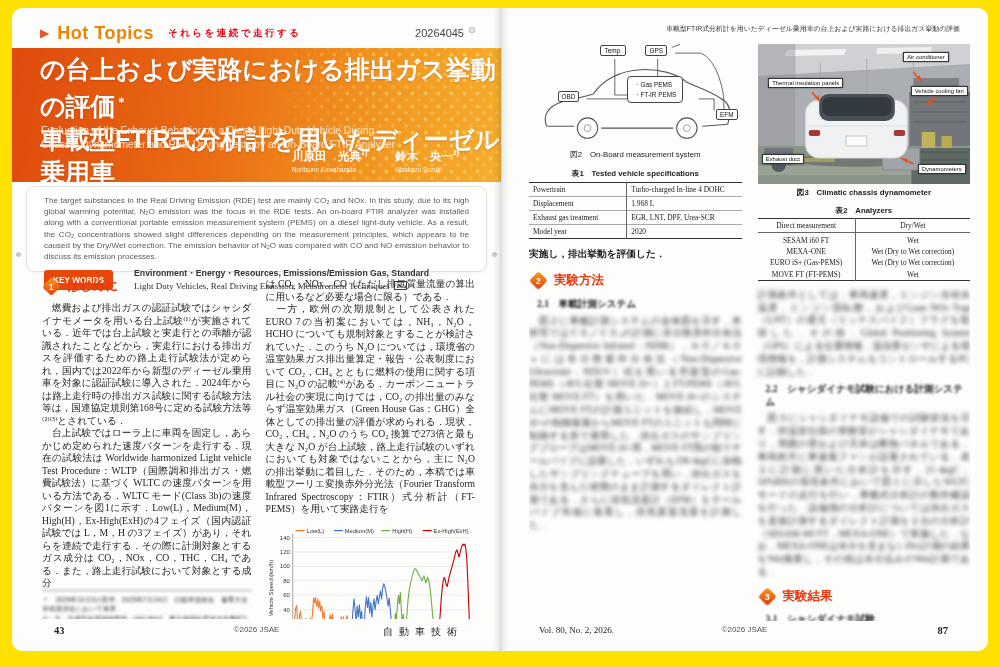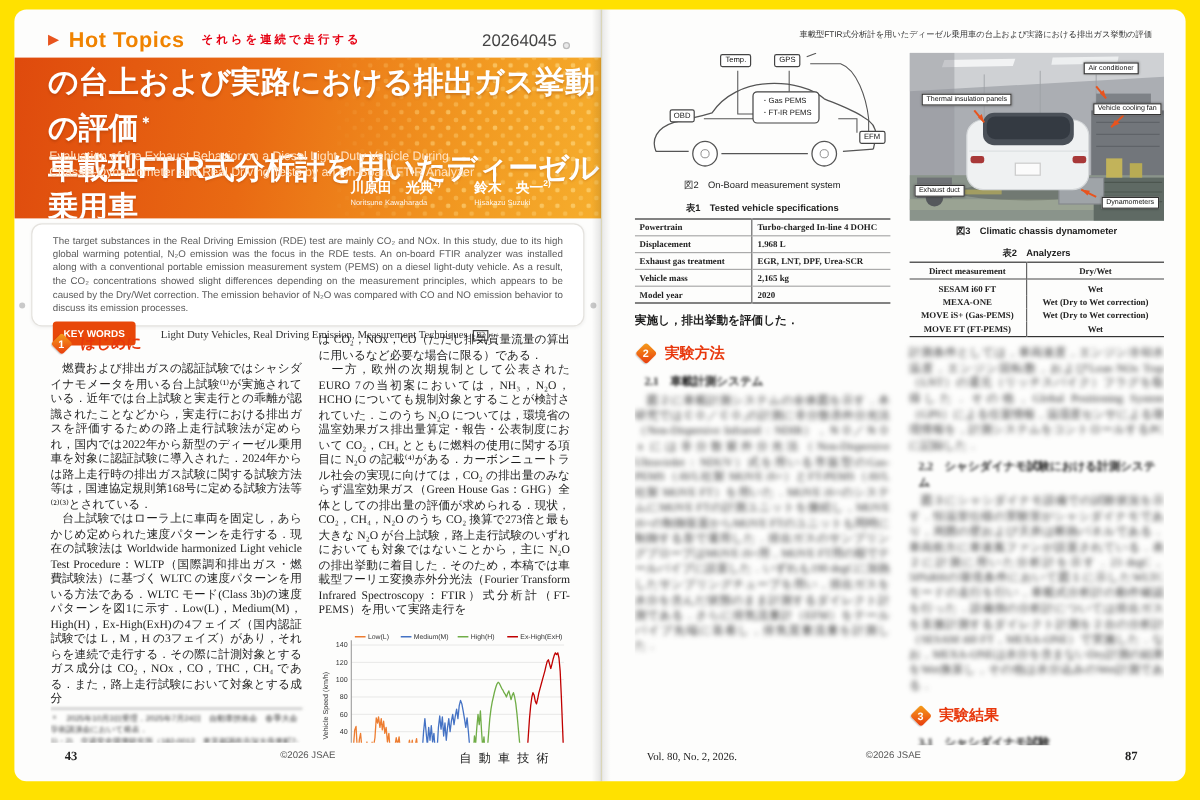--- a/index.html
+++ b/index.html
@@ -9,21 +9,21 @@
   .page-left{left:12px;width:489px;border-radius:10px 0 0 10px;}
   .page-right{left:501px;width:487px;border-radius:0 10px 10px 0;}
   .seam{position:absolute;top:8px;left:493px;width:16px;height:643px;z-index:6;pointer-events:none;
         background:linear-gradient(to right,rgba(0,0,0,0),rgba(0,0,0,.08) 40%,rgba(0,0,0,.15) 50%,rgba(0,0,0,.07) 60%,rgba(0,0,0,0));}
 
   
   .masthead{position:absolute;top:13px;left:28px;right:26px;height:24px;display:flex;align-items:center;}
   .tri{color:#E8541E;font-size:12px;margin-right:8px;}
   .logo{color:#F08300;font-weight:bold;font-size:18px;letter-spacing:.5px;}
   .tagline{color:#E60012;font-weight:bold;font-size:9.5px;margin-left:14px;letter-spacing:2.5px;}
-  .artno{margin-left:auto;font-size:14px;color:#444;display:flex;align-items:flex-end;gap:5px;}
+  .artno{margin-left:auto;font-size:11px;color:#444;display:flex;align-items:flex-start;gap:5px;}
   .ring{width:6px;height:6px;border-radius:50%;background:#E9E9E9;box-shadow:inset 0 0 0 1px #bbb;}
 
   
   .hero{position:absolute;top:40px;left:0;right:0;height:134px;overflow:hidden;
         background:linear-gradient(100deg,#DF4A0D 0%,#E96A13 40%,#F29B22 78%,#F6AE2D 100%);}
   .hero-dots{position:absolute;top:0;bottom:0;right:0;width:46%;
         background-image:radial-gradient(rgba(255,222,140,.55) 1.7px,rgba(255,222,140,0) 2.2px),
                          radial-gradient(rgba(255,222,140,.35) 1.7px,rgba(255,222,140,0) 2.2px);
         background-size:13px 13px;background-position:0 0,6.5px 6.5px;
         -webkit-mask-image:linear-gradient(to left,#000 55%,transparent);
@@ -66,21 +66,21 @@
         white-space:pre-line;filter:blur(1.4px);}
   .blurp{font-family:"Liberation Serif","DejaVu Serif",serif;font-size:9.6px;line-height:12.8px;color:#2a2a2a;
         text-align:justify;filter:blur(2.1px);}
   .blursub{font-family:"Liberation Serif","DejaVu Serif",serif;font-weight:bold;font-size:9.6px;color:#222;filter:blur(1.3px);}
 
   
   .fig-cap{font-size:7.8px;color:#222;text-align:center;}
   .tbl-title{font-weight:bold;font-size:7.8px;color:#222;text-align:center;}
   table.spec{width:100%;border-collapse:collapse;font-family:"Liberation Serif","DejaVu Serif",serif;
         font-size:7.4px;color:#222;border-top:1.3px solid #333;border-bottom:1.3px solid #333;}
-  table.spec td,table.spec th{border-top:.6px solid #aaa;padding:2px 4px;font-weight:bold;}
+  table.spec td,table.spec th{border-top:.6px solid #aaa;padding:2px 4px;font-weight:normal;}
   table.spec tr:first-child td,table.spec tr:first-child th{border-top:none;}
   table.spec .c1{border-right:.8px solid #666;width:46%;}
   table.t1 .c1{text-align:left;} table.t1 .c2{text-align:left;}
   table.t2 td,table.t2 th{text-align:center;}
   table.t2 thead th{border-bottom:.8px solid #666;}
   table.t2 tbody td{border-top:none;padding:1.2px 3px;}
   table.t2 tbody tr:first-child td{padding-top:2.5px;}
 
   .figwrap{position:relative;}
   .dlabel{position:absolute;background:#fff;border:1px solid #444;font-size:6.4px;color:#111;
@@ -139,20 +139,21 @@
           <div class="a-roman">Hisakazu Suzuki</div>
         </div>
       </div>
     </div>
 
     <div class="abs-card">
       <div class="abs-text">The target substances in the Real Driving Emission (RDE) test are mainly CO₂ and NOx. In this study, due to its high global warming potential, N₂O emission was the focus in the RDE tests. An on-board FTIR analyzer was installed along with a conventional portable emission measurement system (PEMS) on a diesel light-duty vehicle. As a result, the CO₂ concentrations showed slight differences depending on the measurement principles, which appears to be caused by the Dry/Wet correction. The emission behavior of N₂O was compared with CO and NO emission behavior to discuss its emission processes.</div>
       <div class="kw-row">
         <span class="kw-badge">KEY WORDS</span>
         <span>
+          <div class="kw-line1">Environment・Energy・Resources, Emissions/Emission Gas, Standard</div>
           <div class="kw-line2"><span>Light Duty Vehicles, Real Driving Emission, Measurement Techniques</span><span class="kw-code">B2</span></div>
         </span>
       </div>
       <span class="carddot l"></span>
       <span class="carddot r"></span>
     </div>
 
     <div class="cols">
       <div class="col">
         <div class="sec" style="margin-bottom:7px;">
@@ -260,24 +261,20 @@
                 <td class="c1">Powertrain</td>
                 <td class="c2">Turbo-charged In-line 4 DOHC</td>
               </tr>
             <tr>
                 <td class="c1">Displacement</td>
                 <td class="c2">1.968 L</td>
               </tr>
             <tr>
                 <td class="c1">Exhaust gas treatment</td>
                 <td class="c2">EGR, LNT, DPF, Urea-SCR</td>
-              </tr>
-            <tr>
-                <td class="c1">Vehicle mass</td>
-                <td class="c2">2,165 kg</td>
               </tr>
             <tr>
                 <td class="c1">Model year</td>
                 <td class="c2">2020</td>
               </tr>
           </tbody>
         </table>
         <div class="body-p" style="margin-top:9px;font-weight:bold;">実施し，排出挙動を評価した．</div>
         <div class="sec" style="margin-top:11px;">
           <span class="diamond">
@@ -354,21 +351,21 @@
           <tbody>
             <tr>
                 <td class="c1">SESAM i60 FT</td>
                 <td>Wet</td>
               </tr>
             <tr>
                 <td class="c1">MEXA-ONE</td>
                 <td>Wet (Dry to Wet correction)</td>
               </tr>
             <tr>
-                <td class="c1">MOVE iS+ (Gas-PEMS)</td>
+                <td class="c1">EURO iS+ (Gas-PEMS)</td>
                 <td>Wet (Dry to Wet correction)</td>
               </tr>
             <tr>
                 <td class="c1">MOVE FT (FT-PEMS)</td>
                 <td>Wet</td>
               </tr>
           </tbody>
         </table>
         <div class="blurp" style="margin-top:8px;">計測条件としては，車両速度，エンジン冷却水温度，エンジン回転数，およびLean NOx Trap（LNT）の還元（リッチスパイク）フラグを取得した．その他，Global Positioning System（GPS）による位置情報，温湿度センサによる環境情報を，計測システムをコントロールするPCに記録した．</div>
         <div class="blursub" style="margin-top:5px;margin-left:8px;">2.2　シャシダイナモ試験における計測システム</div>

